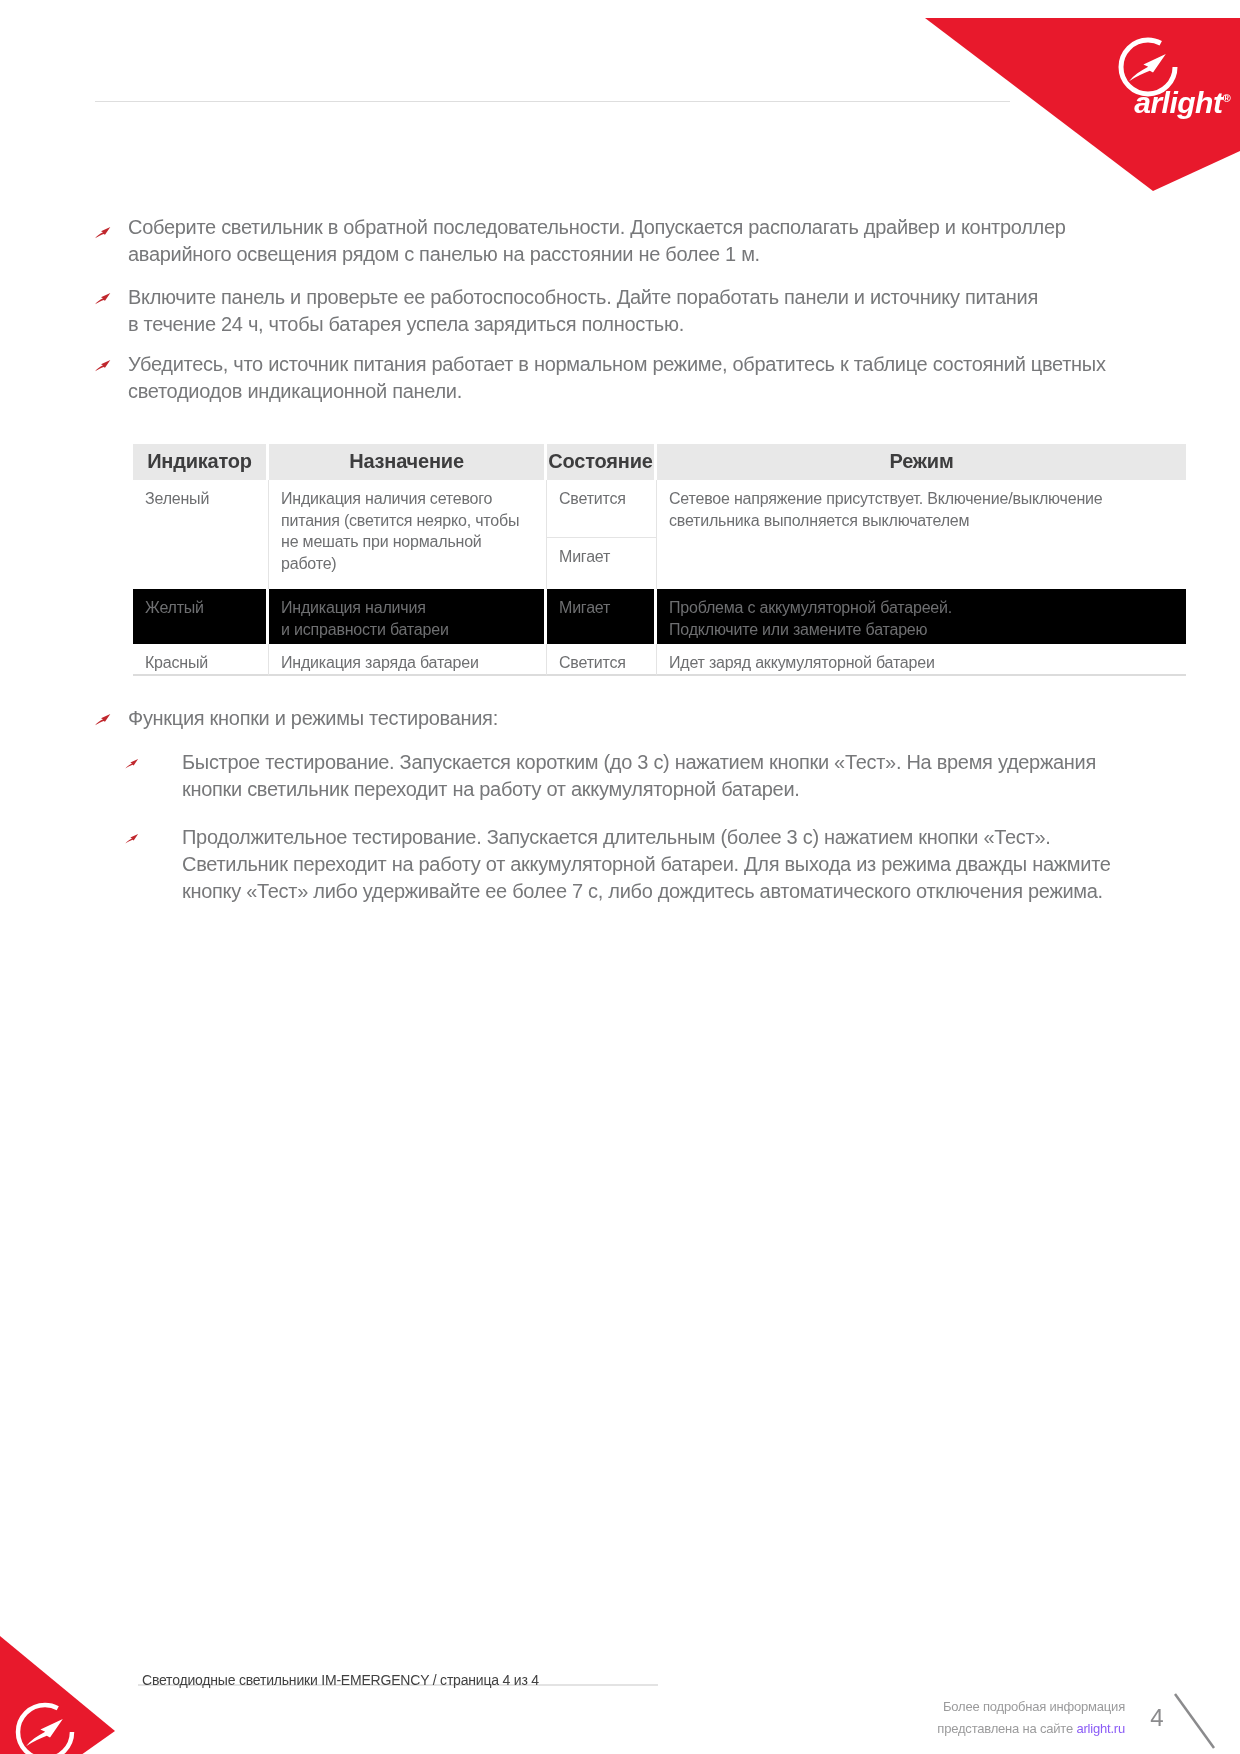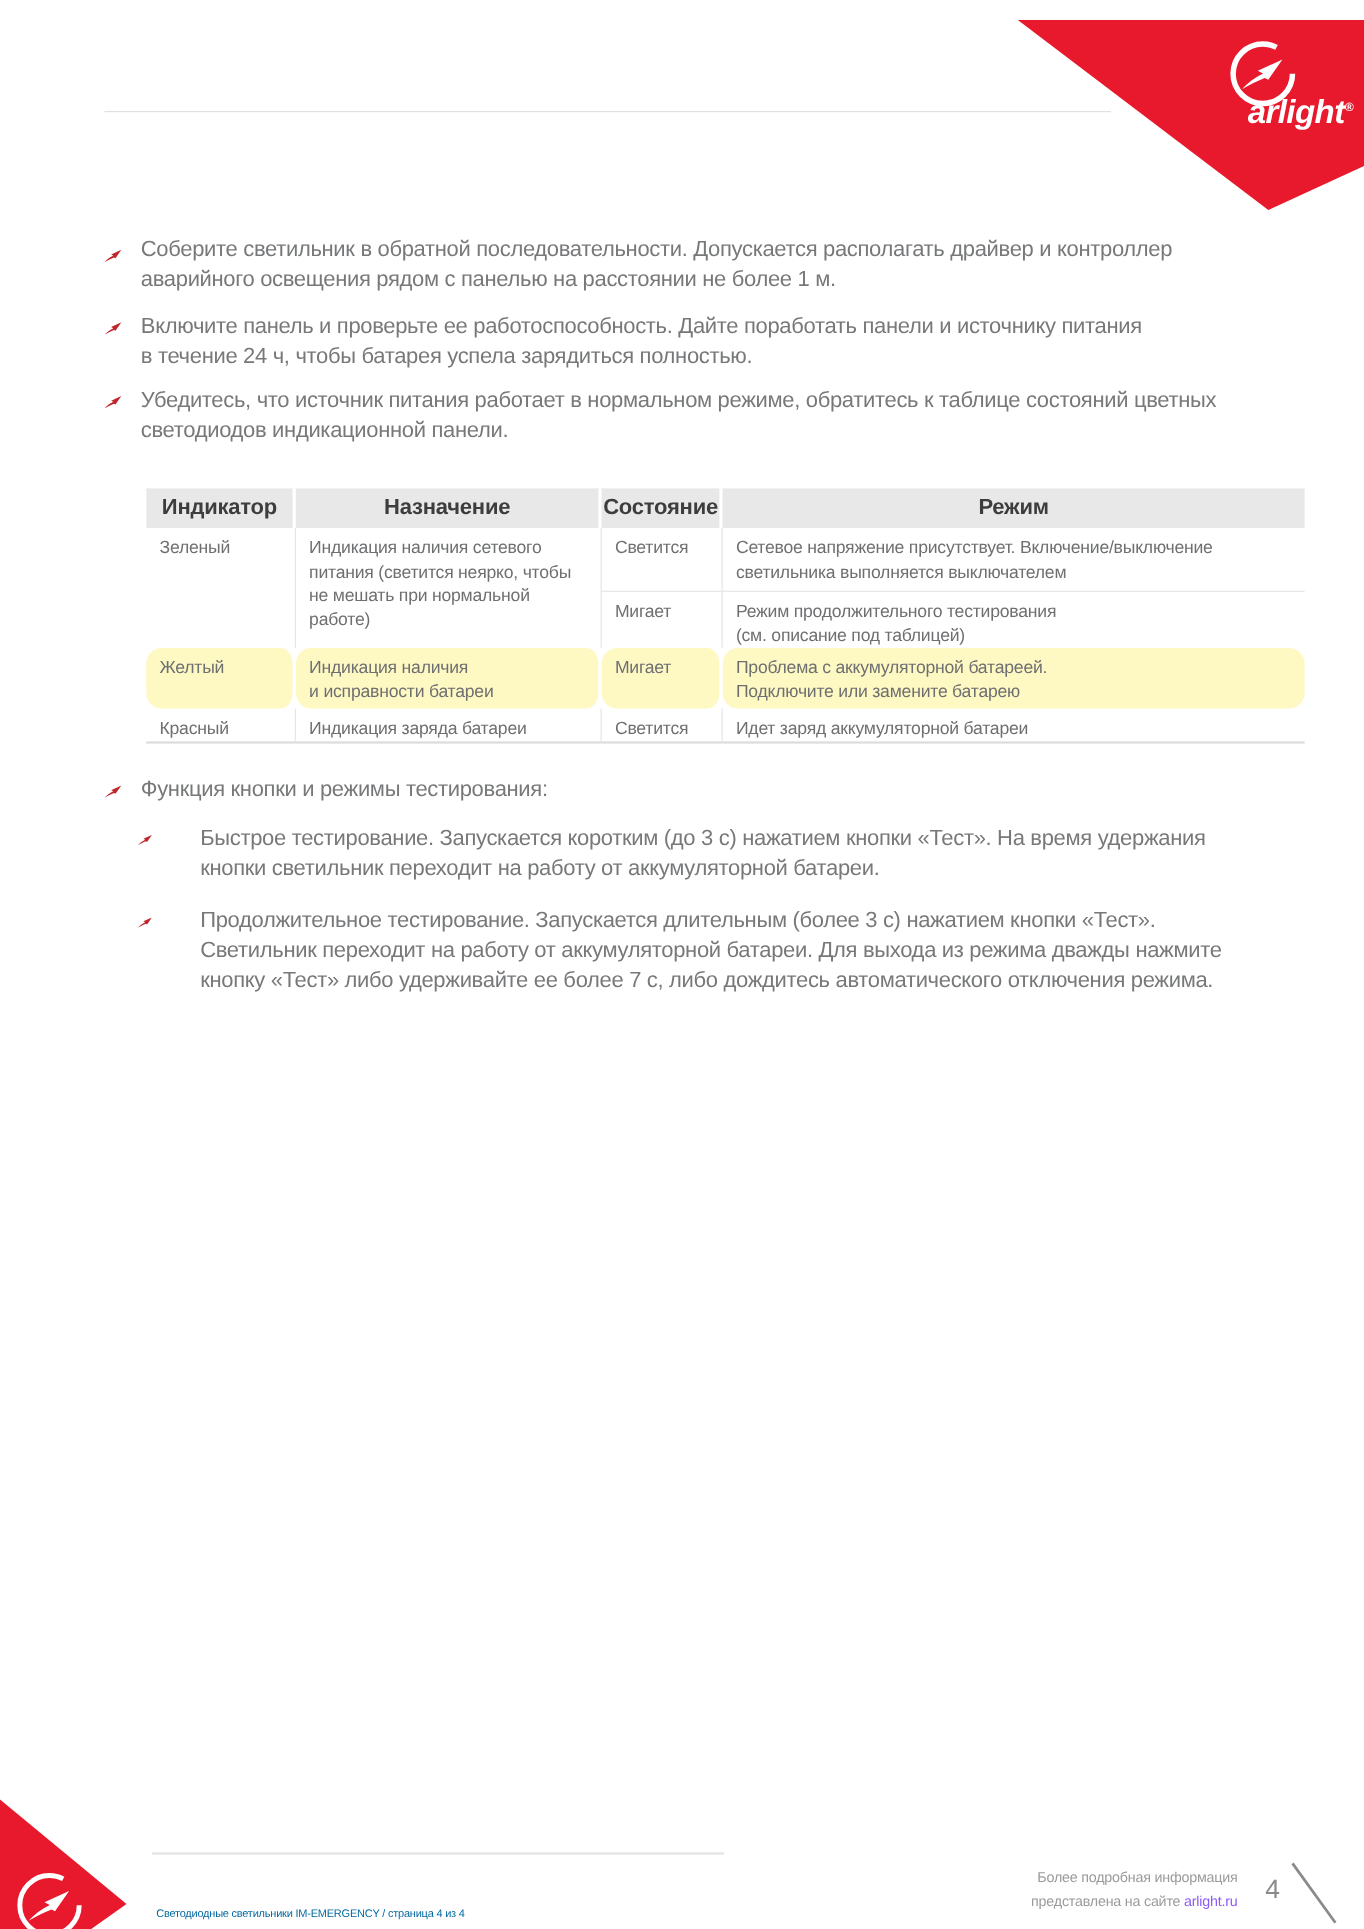--- a/index.html
+++ b/index.html
@@ -45,30 +45,30 @@
     font-size:16px; line-height:21.5px; color:#6e6f71; letter-spacing:-0.2px;
   }
   .led-table .cell { padding:8px 12px; white-space:pre-line; }
   .led-table .th {
     background:#e8e8e8; font-weight:bold; color:#3d3d3e; font-size:20px;
     display:flex; align-items:center; justify-content:center; padding:0 6px;
     white-space:nowrap;
   }
   .sep-white { border-right:3px solid #ffffff; }
   .sep-gray  { border-right:1px solid #e4e4e4; }
-  .row-gray  { background:#fef9c3;border-radius:14px; }
+  .row-gray  { background:#000000; }
   .top-gray  { border-top:1px solid #e4e4e4; }
   .tbl-bottom { border-bottom:2px solid #dcdcdc; }
   .span2 { grid-row:span 2; }
   .colstart1 { grid-column:1; }
   .cell-ind { padding-left:14px; }
 
   
   .footer-rule { position:absolute; left:138px; top:1666px; width:520px; height:2px; background:#e3e3e3; }
-  .footer-left { position:absolute; left:142px; top:1717px; font-size:10px; color:#0369a1; letter-spacing:-0.2px; }
+  .footer-left { position:absolute; left:142px; top:1654px; font-size:14px; color:#404040; letter-spacing:-0.2px; }
   .footer-right { position:absolute; left:825px; top:1678px; width:300px; text-align:right; font-size:13px; line-height:22px; color:#9b9b9c; letter-spacing:-0.2px; }
   .footer-right .site { font-weight:normal; color:#8b5cf6; }
   .page-number { position:absolute; left:1140px; top:1686px; width:34px; font-size:24px; color:#8b8b8d; text-align:center; }
   .page-slash { position:absolute; left:1170px; top:1672px; }
   .bottom-strip { position:absolute; left:0; top:1752px; width:1240px; height:2px; background:#454545; }
 </style>
 </head>
 <body>
 
 <div class="page">
@@ -124,22 +124,20 @@
 
     <div class="cell cell-ind sep-gray span2 colstart1">Зеленый</div>
     <div class="cell sep-gray span2">Индикация наличия сетевого
 питания (светится неярко, чтобы
 не мешать при нормальной
 работе)</div>
     <div class="cell sep-gray">Светится</div>
     <div class="cell">Сетевое напряжение присутствует. Включение/выключение
 светильника выполняется выключателем</div>
     <div class="cell sep-gray top-gray">Мигает</div>
-    <div class="cell top-gray">Режим продолжительного тестирования
-(см. описание под таблицей)</div>
 
     <div class="cell cell-ind row-gray sep-white colstart1">Желтый</div>
     <div class="cell row-gray sep-white">Индикация наличия
 и исправности батареи</div>
     <div class="cell row-gray sep-white">Мигает</div>
     <div class="cell row-gray">Проблема с аккумуляторной батареей.
 Подключите или замените батарею</div>
 
     <div class="cell cell-ind sep-gray tbl-bottom colstart1">Красный</div>
     <div class="cell sep-gray tbl-bottom">Индикация заряда батареи</div>

